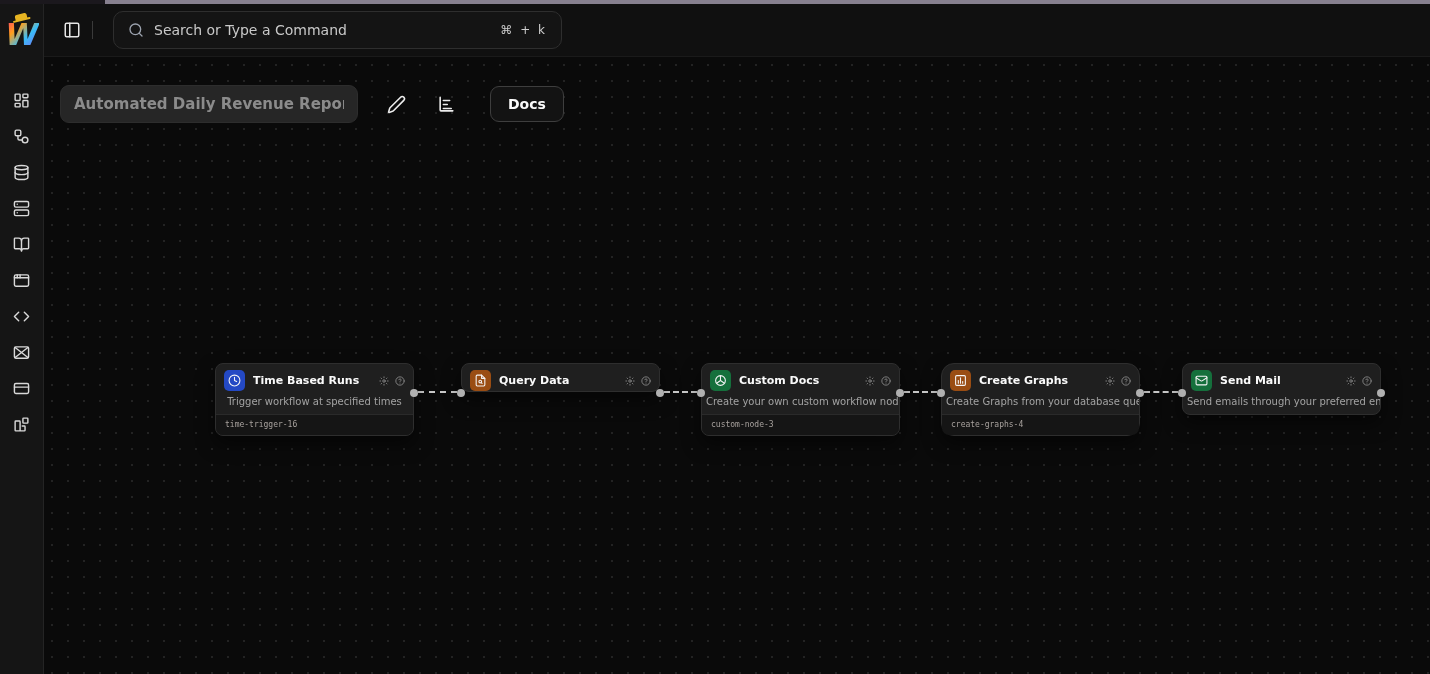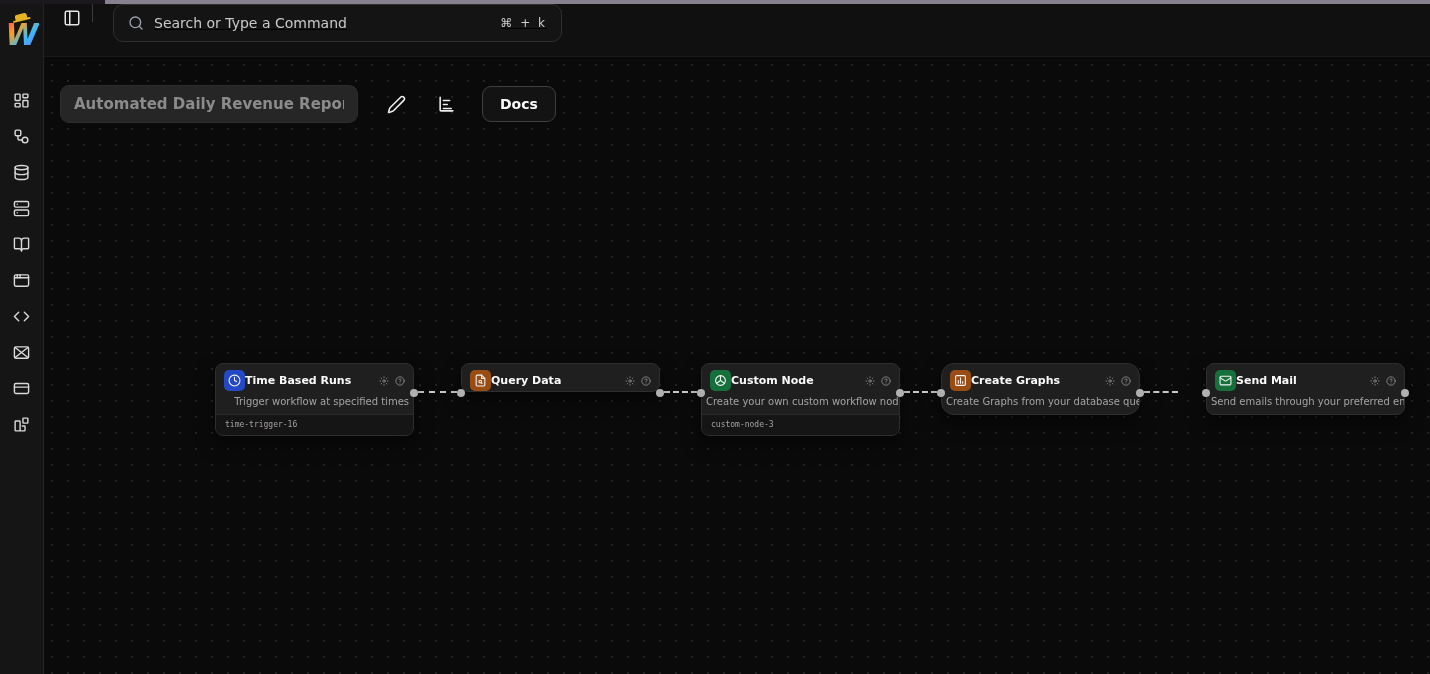--- a/index.html
+++ b/index.html
@@ -24,22 +24,22 @@
   .logo .hat::after { content:""; position:absolute; left:-3px; top:5px; width:18px; height:2px;
                       background:#e6b422; border-radius:2px; }
   .side-icons { margin-top:26px; display:flex; flex-direction:column; align-items:center; }
   .side-item { width:36px; height:36px; display:flex; align-items:center; justify-content:center;
                color:#d9d9d9; cursor:pointer; border-radius:8px; }
   .side-item svg { width:17px; height:17px; }
 
   
   .main { flex:1; display:flex; flex-direction:column; position:relative; }
 
-  .topbar { height:53px; background:#101010; display:flex; flex-shrink:0;
-            border-bottom:1px solid #1a1a1a;text-decoration:underline; }
+  .topbar { height:53px; background:#101010; display:flex; align-items:center; flex-shrink:0;
+            border-bottom:1px solid #1a1a1a; }
   .panel-toggle { margin-left:14px; width:28px; height:28px; display:flex; align-items:center;
                   justify-content:center; color:#e5e5e5; cursor:pointer; border-radius:6px; }
   .panel-toggle svg { width:18px; height:18px; }
   .tb-divider { width:1px; height:18px; background:#3a3a3a; margin-left:6px; }
   .searchbar { margin-left:20px; width:449px; height:38px; background:#141414; border:1px solid #2e2e2e;
                border-radius:10px; display:flex; align-items:center; padding:0 14px; cursor:text; }
   .searchbar svg { width:16px; height:16px; color:#9ca3af; flex-shrink:0; }
   .search-ph { margin-left:10px; font-size:14px; color:#c9c9c9; flex:1; }
   .search-kbd { font-size:12px; color:#cfcfcf; letter-spacing:2px; }
 
@@ -48,36 +48,36 @@
             background-image:radial-gradient(circle,#232323 1px,transparent 1.1px);
             background-size:16px 16px; overflow:hidden; }
 
   .header-row { position:absolute; top:28px; left:16px; display:flex; align-items:center; }
   .title-input { width:298px; height:38px; background:#262626; border:1px solid #2d2d2d; border-radius:9px;
                  color:#8b8b8b; font-weight:700; font-size:15px; padding:0 13px;
                  font-family:"DejaVu Sans","Liberation Sans",sans-serif; outline:none; }
   .icon-btn { margin-left:26px; width:24px; height:24px; display:flex; align-items:center;
               justify-content:center; color:#ededed; cursor:pointer; }
   .icon-btn svg { width:19px; height:19px; }
-  .docs-btn { margin-left:24px; height:36px; padding:0 17px; background:#131313; border:1px solid #3e3e3e;
+  .docs-btn { margin-left:32px; height:36px; padding:0 17px; background:#131313; border:1px solid #3e3e3e;
               border-radius:9px; color:#fafafa; font-weight:700; font-size:14px; display:flex;
               align-items:center; cursor:pointer; }
 
   
   .node { position:absolute; width:199px; background:#1f1f1f; border:1px solid #2e2e2e; border-radius:8px;
           box-shadow:0 8px 18px rgba(0,0,0,.5); cursor:grab; }
-  .node-header { display:flex; align-items:center; padding:6px 8px 0 8px; }
+  .node-header { display:flex; align-items:center; gap:8px; padding:6px 8px 0 8px; }
   .node-icon { width:21px; height:21px; border-radius:5px; display:flex; align-items:center;
                justify-content:center; flex-shrink:0; }
   .node-icon svg { width:13px; height:13px; color:#f4f4f5; }
   .node-title { font-size:11px; font-weight:700; color:#fafafa; flex:1; white-space:nowrap; }
   .node-actions { display:flex; gap:6px; color:#8f8f8f; }
   .node-actions span { display:flex; cursor:pointer; }
   .node-actions svg { width:10px; height:10px; }
-  .node-desc { font-size:10px; color:#a3a3a3; text-align:right; padding:5px 4px 7px; white-space:nowrap;
+  .node-desc { font-size:10px; color:#a3a3a3; text-align:center; padding:5px 4px 7px; white-space:nowrap;
                overflow:hidden; }
   .node-footer { background:#151515; border-top:1px solid #2a2a2a; border-radius:0 0 7px 7px;
                  font-family:"DejaVu Sans Mono","Liberation Mono",monospace; font-size:8px;
                  color:#a8a29e; padding:5px 9px 6px; }
   .handle { position:absolute; width:8px; height:8px; border-radius:50%; background:#b0b0b0;
             top:25px; cursor:crosshair; }
   .handle.left  { left:-5px; }
   .handle.right { right:-5px; }
 
   .conn { position:absolute; height:0; border-top:2px dashed #c9c9c9; }
@@ -292,21 +292,21 @@
           <div class="node" style="left: 657px; top: 306px;">
     <div class="node-header">
       <span class="node-icon" style="background: rgb(21, 112, 60);">
                 <svg viewBox="0 0 24 24" fill="none" stroke="currentColor" stroke-width="2" stroke-linecap="round" stroke-linejoin="round">
                   <circle cx="12" cy="12" r="9"></circle>
                   <path d="M12 12V4"></path>
                   <path d="m12 12-6.5 4.5"></path>
                   <path d="m12 12 6.5 4.5"></path>
                 </svg>
               </span>
-      <span class="node-title">Custom Node</span>
+      <span class="node-title">Custom Docs</span>
       <span class="node-actions">
                 <span>
                   <svg viewBox="0 0 24 24" fill="none" stroke="currentColor" stroke-width="2" stroke-linecap="round" stroke-linejoin="round">
                     <circle cx="12" cy="12" r="3"></circle>
                     <path d="M12 2v2"></path>
                     <path d="M12 20v2"></path>
                     <path d="m4.9 4.9 1.4 1.4"></path>
                     <path d="m17.7 17.7 1.4 1.4"></path>
                     <path d="M2 12h2"></path>
                     <path d="M20 12h2"></path>
@@ -356,24 +356,25 @@
                 <span>
                   <svg viewBox="0 0 24 24" fill="none" stroke="currentColor" stroke-width="2" stroke-linecap="round" stroke-linejoin="round">
                     <circle cx="12" cy="12" r="10"></circle>
                     <path d="M9.09 9a3 3 0 0 1 5.83 1c0 2-3 3-3 3"></path>
                     <path d="M12 17h.01"></path>
                   </svg>
                 </span>
               </span>
     </div>
     <div class="node-desc">Create Graphs from your database queries</div>
+    <div class="node-footer">create-graphs-4</div>
   <span class="handle left"></span>
             <span class="handle right"></span>
           </div>
-          <div class="node" style="left: 1138px; top: 306px; margin-left: 24px;">
+          <div class="node" style="left: 1138px; top: 306px;">
     <div class="node-header">
       <span class="node-icon" style="background: rgb(21, 112, 60);">
                 <svg viewBox="0 0 24 24" fill="none" stroke="currentColor" stroke-width="2" stroke-linecap="round" stroke-linejoin="round">
                   <rect x="2" y="4" width="20" height="16" rx="2"></rect>
                   <path d="m22 7-8.97 5.7a1.94 1.94 0 0 1-2.06 0L2 7"></path>
                 </svg>
               </span>
       <span class="node-title">Send Mail</span>
       <span class="node-actions">
                 <span>

